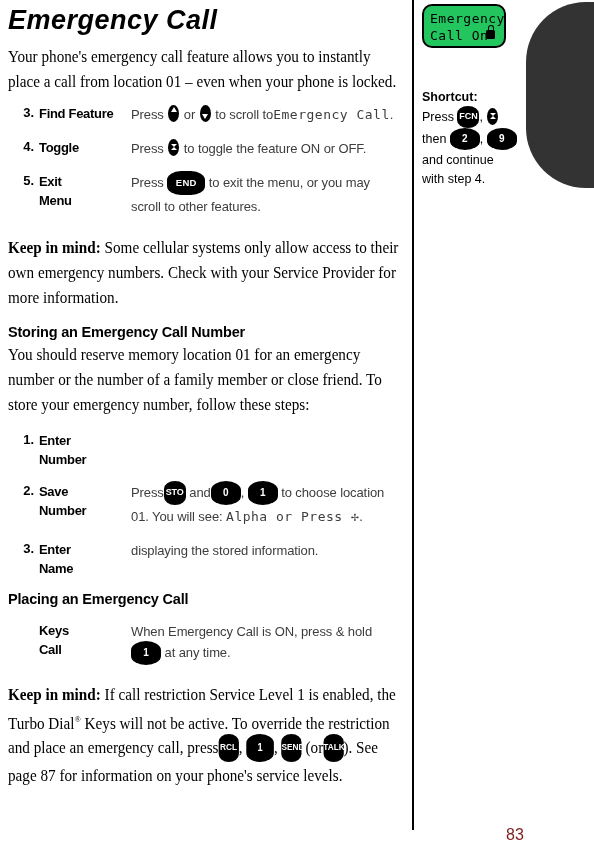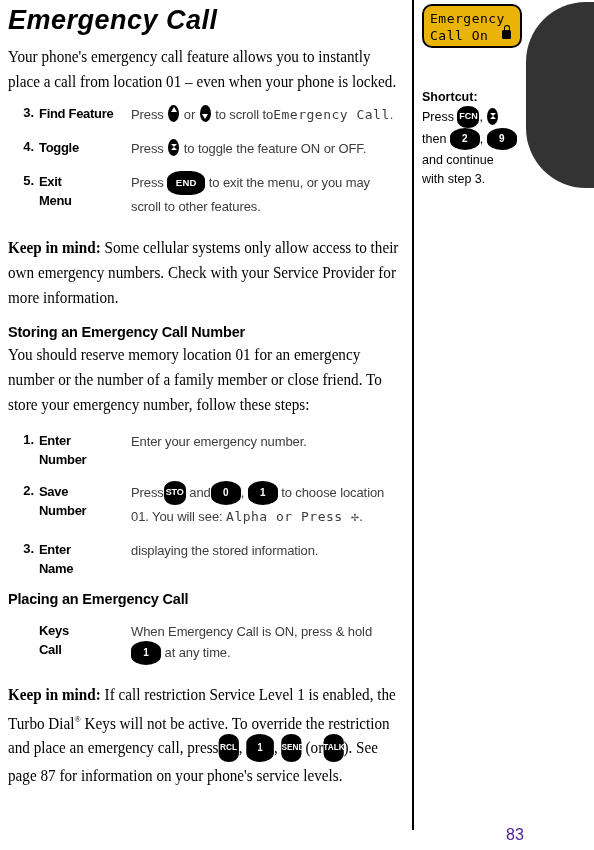--- a/index.html
+++ b/index.html
@@ -197,25 +197,25 @@
     left: 420px;
     top: 0;
     width: 174px;
     height: 850px;
   }
 
   .lcd-screen {
     position: absolute;
     left: 2px;
     top: 4px;
-    width: 100px;
+    width: 84px;
     height: 44px;
     border: 2px solid #000;
     border-radius: 10px;
-    background: #eab308;
+    background: #22c55e;
     box-sizing: border-box;
     padding: 4px 0 0 6px;
   }
   .lcd-line {
     font-family: "DejaVu Sans Mono", "Liberation Mono", monospace;
     font-size: 13px;
     line-height: 17px;
     letter-spacing: 0.5px;
     white-space: nowrap;
   }
@@ -277,21 +277,21 @@
   }
   .shortcut .sc-head { font-weight: bold; }
   .shortcut .sc-line { display: block; white-space: nowrap; }
 
   .page-number {
     position: absolute;
     left: 506px;
     top: 826px;
     font-family: "Liberation Sans", sans-serif;
     font-size: 16px;
-    color: #4c1d95;
+    color: #7f1d1d;
   }
 </style>
 </head>
 <body>
 
 <div id="page">
 
   <div class="vrule"></div>
 
   <div id="main">
@@ -366,23 +366,20 @@
       <div class="para"><span>You should reserve memory location 01 for an emergency number or the number of a family member or close friend. To store your emergency number, follow these steps:</span></div>
     </div>
 
     <div class="steps" style="margin-top:14px;">
 
       <div class="step">
         <div class="step-num">1.</div>
         <div class="step-label">
           <span class="lbl-line">Enter</span>
           <span class="lbl-line">Number</span>
-        </div>
-        <div class="step-body">
-          <span class="bodyline">Enter your emergency number.</span>
         </div>
       </div>
 
       <div class="step">
         <div class="step-num">2.</div>
         <div class="step-label">
           <span class="lbl-line">Save</span>
           <span class="lbl-line">Number</span>
         </div>
         <div class="step-body">
@@ -460,20 +457,20 @@
         <span>Press</span>
         <span class="key small">FCN</span><span>,</span>
         <span class="navkey sel"></span>
       </span>
       <span class="sc-line">
         <span>then</span>
         <span class="key num">2</span><span>,</span>
         <span class="key num">9</span>
       </span>
       <span class="sc-line">and continue</span>
-      <span class="sc-line">with step 3.</span>
+      <span class="sc-line">with step 4.</span>
     </div>
 
   </div>
 
   <div class="page-number">83</div>
 
 </div>
 
 </body></html>

